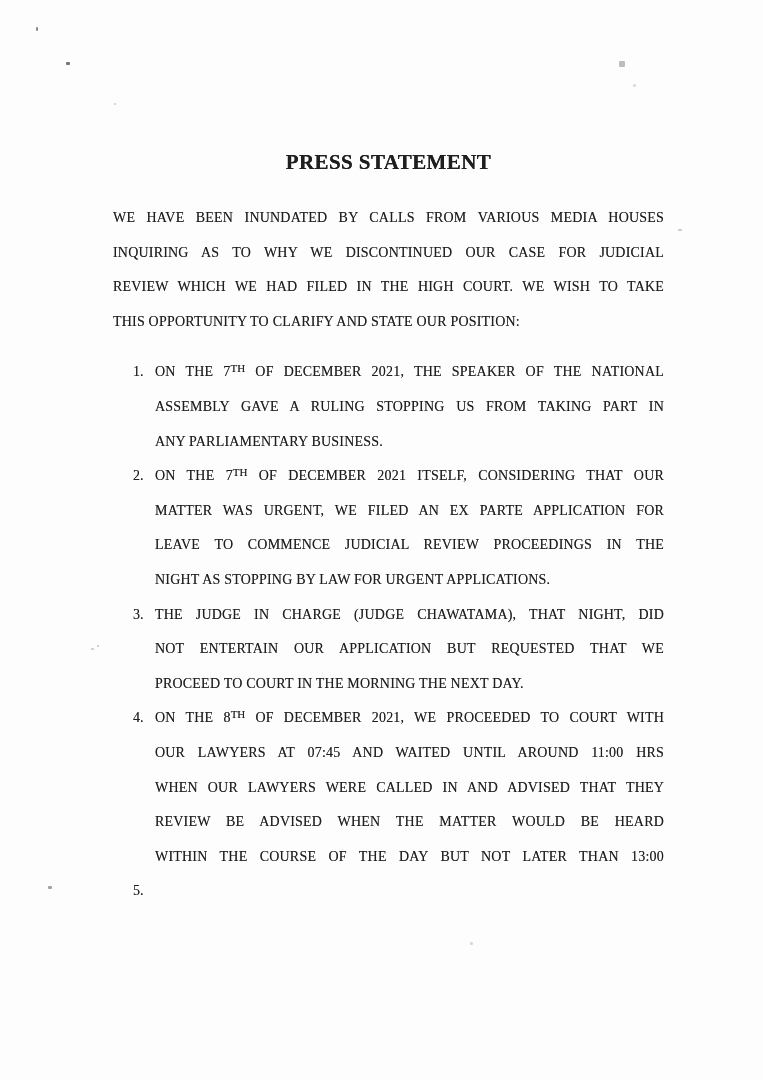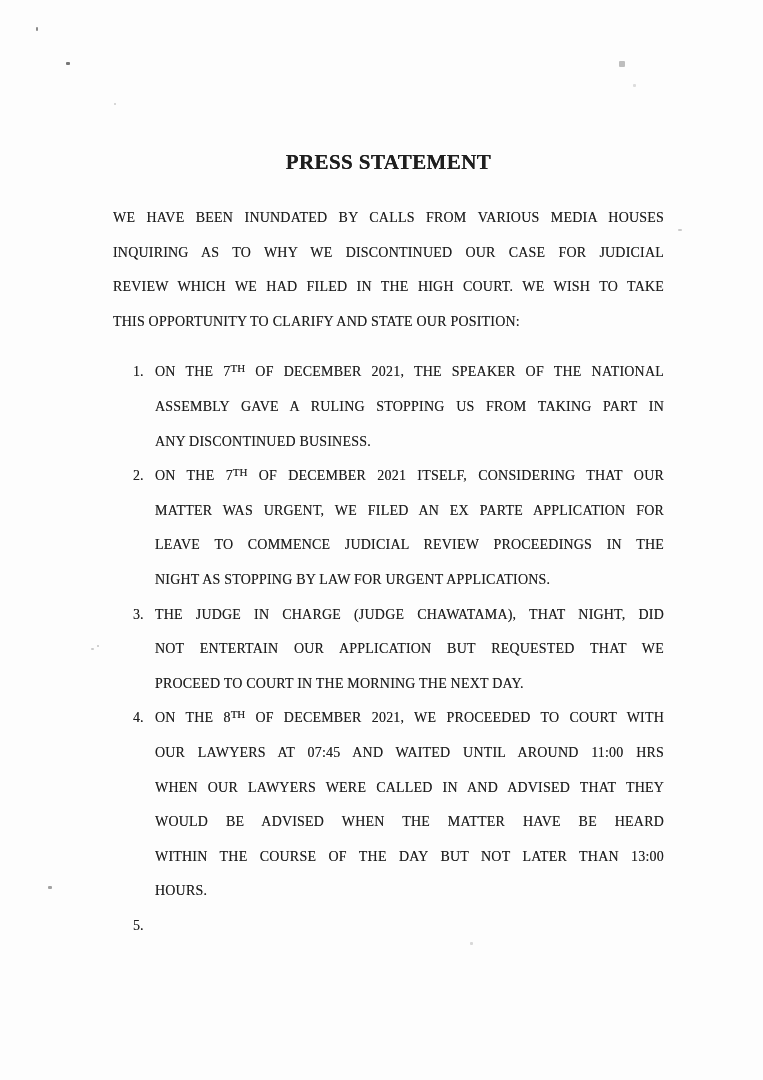--- a/index.html
+++ b/index.html
@@ -102,43 +102,42 @@
           <div class="line">WE HAVE BEEN INUNDATED BY CALLS FROM VARIOUS MEDIA HOUSES</div>
           <div class="line">INQUIRING AS TO WHY WE DISCONTINUED OUR CASE FOR JUDICIAL</div>
           <div class="line">REVIEW WHICH WE HAD FILED IN THE HIGH COURT. WE WISH TO TAKE</div>
           <div class="line endline">THIS OPPORTUNITY TO CLARIFY AND STATE OUR POSITION:</div>
         </div>
       <div class="list" id="list">
           <div class="item">
             <span class="num">1.</span>
             <div class="line">ON THE 7<sup>TH</sup> OF DECEMBER 2021, THE SPEAKER OF THE NATIONAL</div>
             <div class="line">ASSEMBLY GAVE A RULING STOPPING US FROM TAKING PART IN</div>
-            <div class="line endline">ANY DISCONTINUED BUSINESS.</div>
+            <div class="line endline">ANY PARLIAMENTARY BUSINESS.</div>
           </div>
           <div class="item">
             <span class="num">2.</span>
             <div class="line">ON THE 7<sup>TH</sup> OF DECEMBER 2021 ITSELF, CONSIDERING THAT OUR</div>
             <div class="line">MATTER WAS URGENT, WE FILED AN EX PARTE APPLICATION FOR</div>
             <div class="line">LEAVE TO COMMENCE JUDICIAL REVIEW PROCEEDINGS IN THE</div>
             <div class="line endline">NIGHT AS STOPPING BY LAW FOR URGENT APPLICATIONS.</div>
           </div>
           <div class="item">
             <span class="num">3.</span>
             <div class="line">THE JUDGE IN CHARGE (JUDGE CHAWATAMA), THAT NIGHT, DID</div>
             <div class="line">NOT ENTERTAIN OUR APPLICATION BUT REQUESTED THAT WE</div>
             <div class="line endline">PROCEED TO COURT IN THE MORNING THE NEXT DAY.</div>
           </div>
           <div class="item">
             <span class="num">4.</span>
             <div class="line">ON THE 8<sup>TH</sup> OF DECEMBER 2021, WE PROCEEDED TO COURT WITH</div>
             <div class="line">OUR LAWYERS AT 07:45 AND WAITED UNTIL AROUND 11:00 HRS</div>
             <div class="line">WHEN OUR LAWYERS WERE CALLED IN AND ADVISED THAT THEY</div>
-            <div class="line">WOULD BE ADVISED WHEN THE MATTER HAVE BE HEARD</div>
+            <div class="line">REVIEW BE ADVISED WHEN THE MATTER WOULD BE HEARD</div>
             <div class="line">WITHIN THE COURSE OF THE DAY BUT NOT LATER THAN 13:00</div>
-            <div class="line endline">HOURS.</div>
           </div>
           <div class="item">
             <span class="num">5.</span>
           </div>
         </div>
     </div>
   </div>
 
 </div>
 

